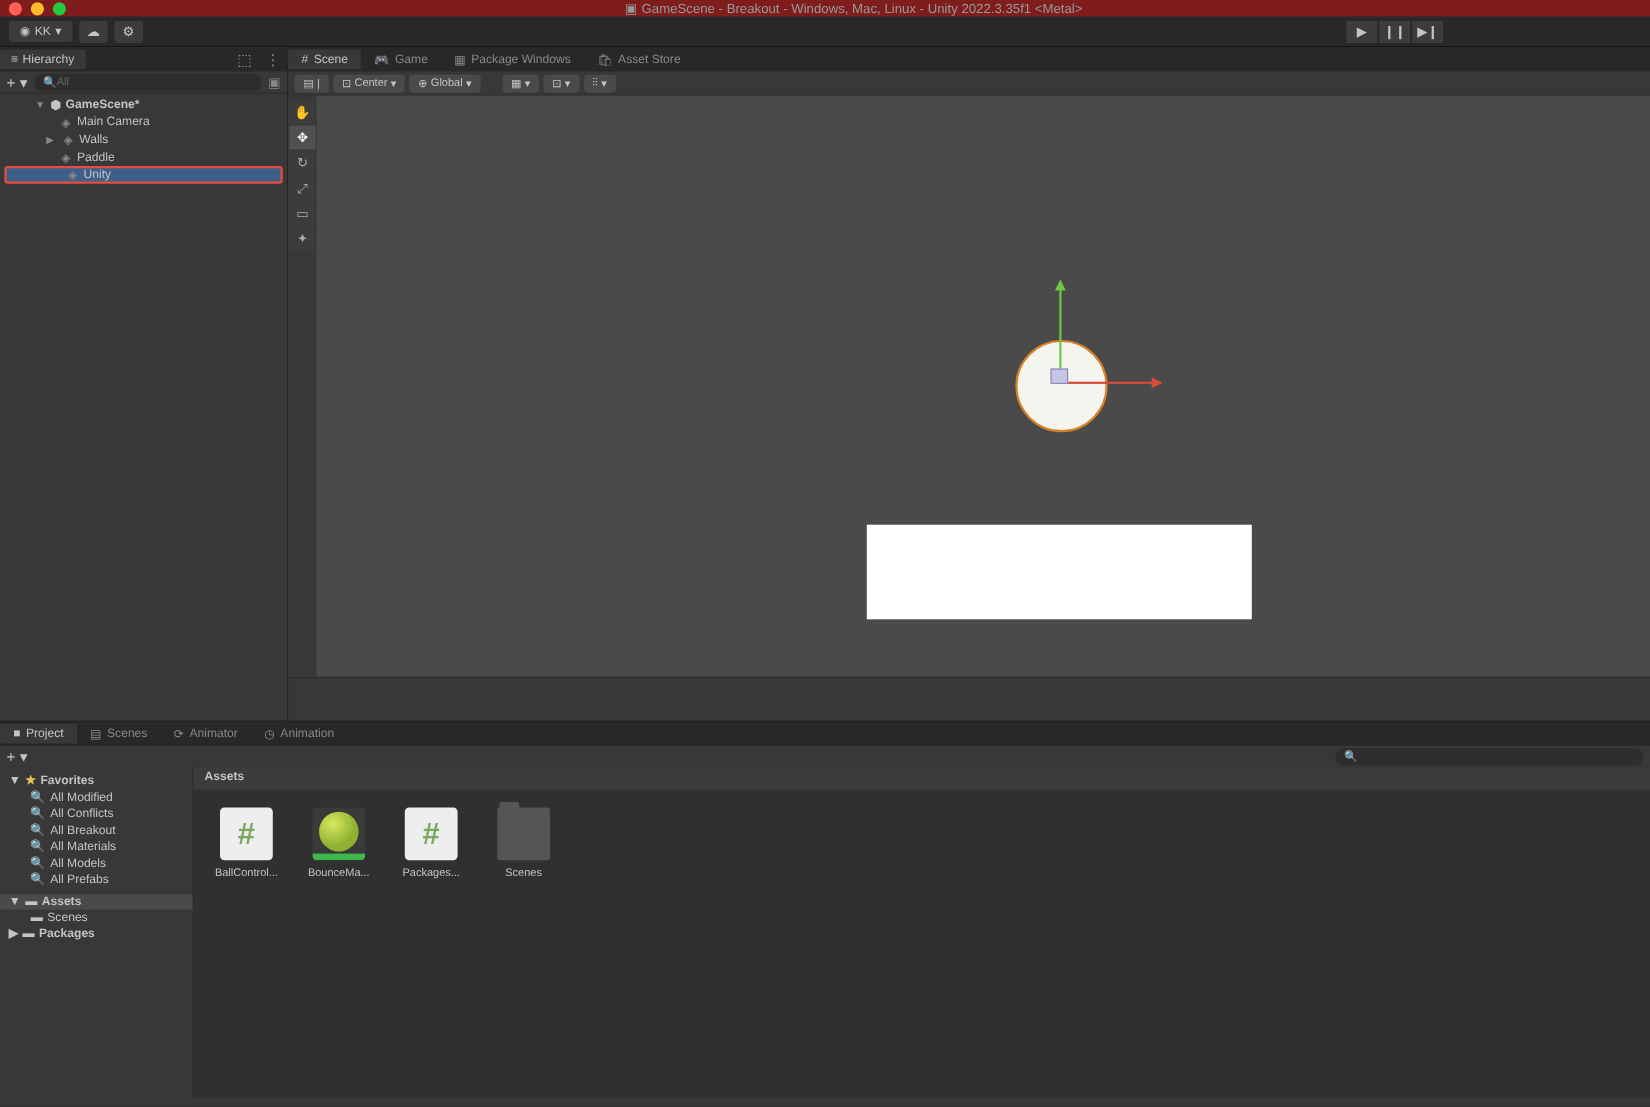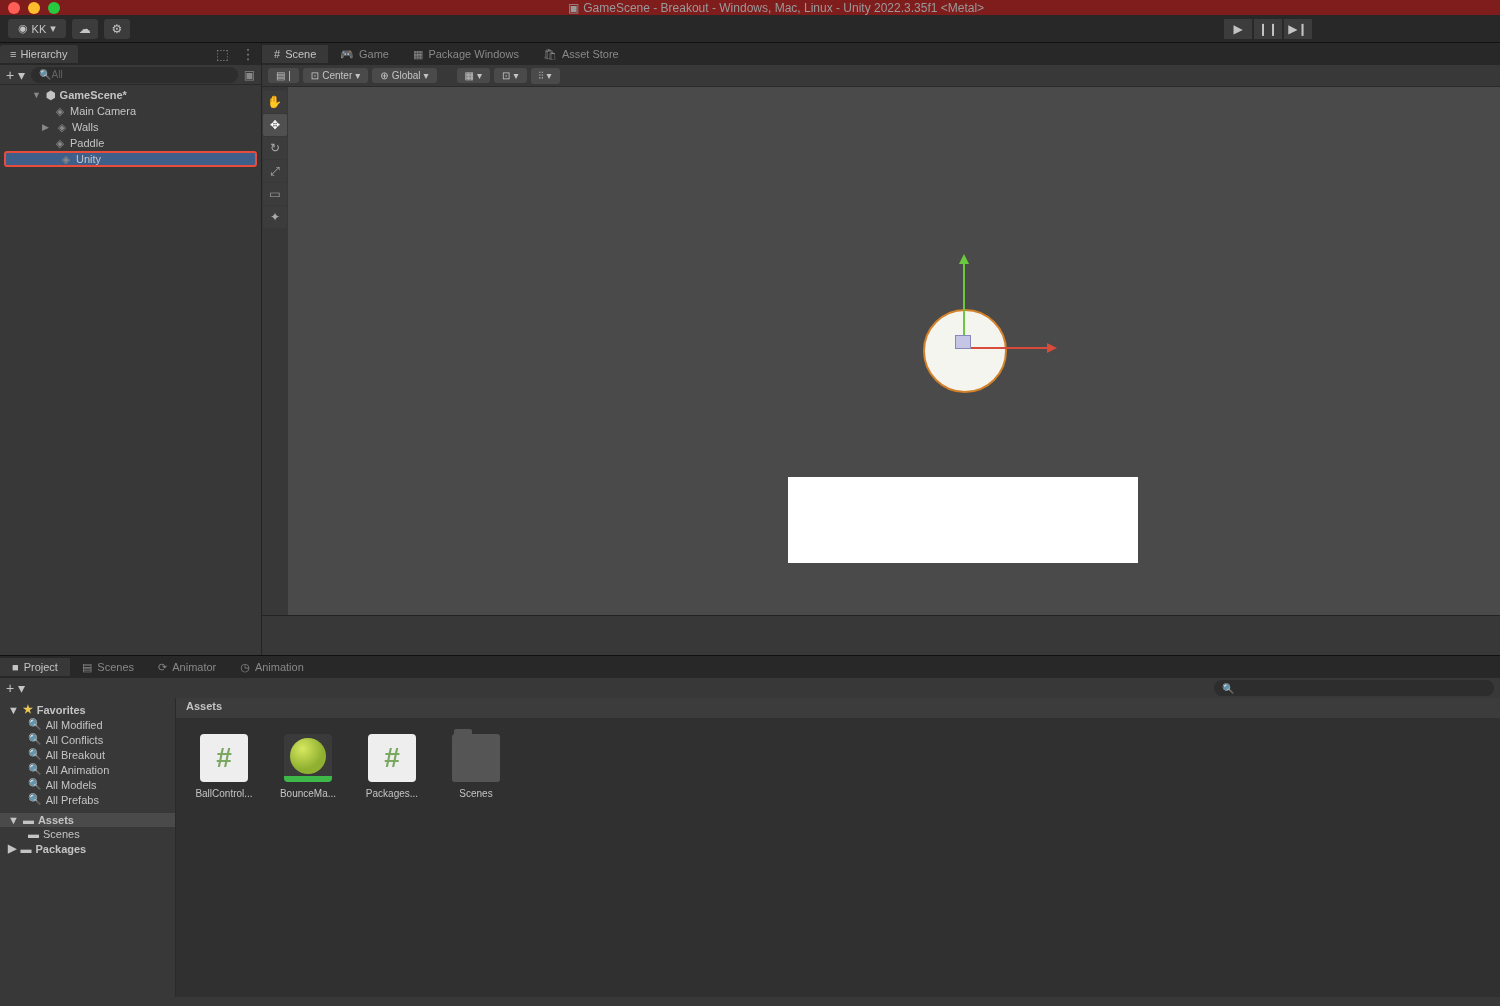--- a/index.html
+++ b/index.html
@@ -269,21 +269,21 @@
       <div class="proj-tree-item child">
           <span>🔍</span>
           <span>All Conflicts</span>
         </div>
       <div class="proj-tree-item child">
           <span>🔍</span>
           <span>All Breakout</span>
         </div>
       <div class="proj-tree-item child">
           <span>🔍</span>
-          <span>All Animation</span>
+          <span>All Materials</span>
         </div>
       <div class="proj-tree-item child">
           <span>🔍</span>
           <span>All Models</span>
         </div>
       <div class="proj-tree-item child">
           <span>🔍</span>
           <span>All Prefabs</span>
         </div>
       <div style="height:6px"></div>

